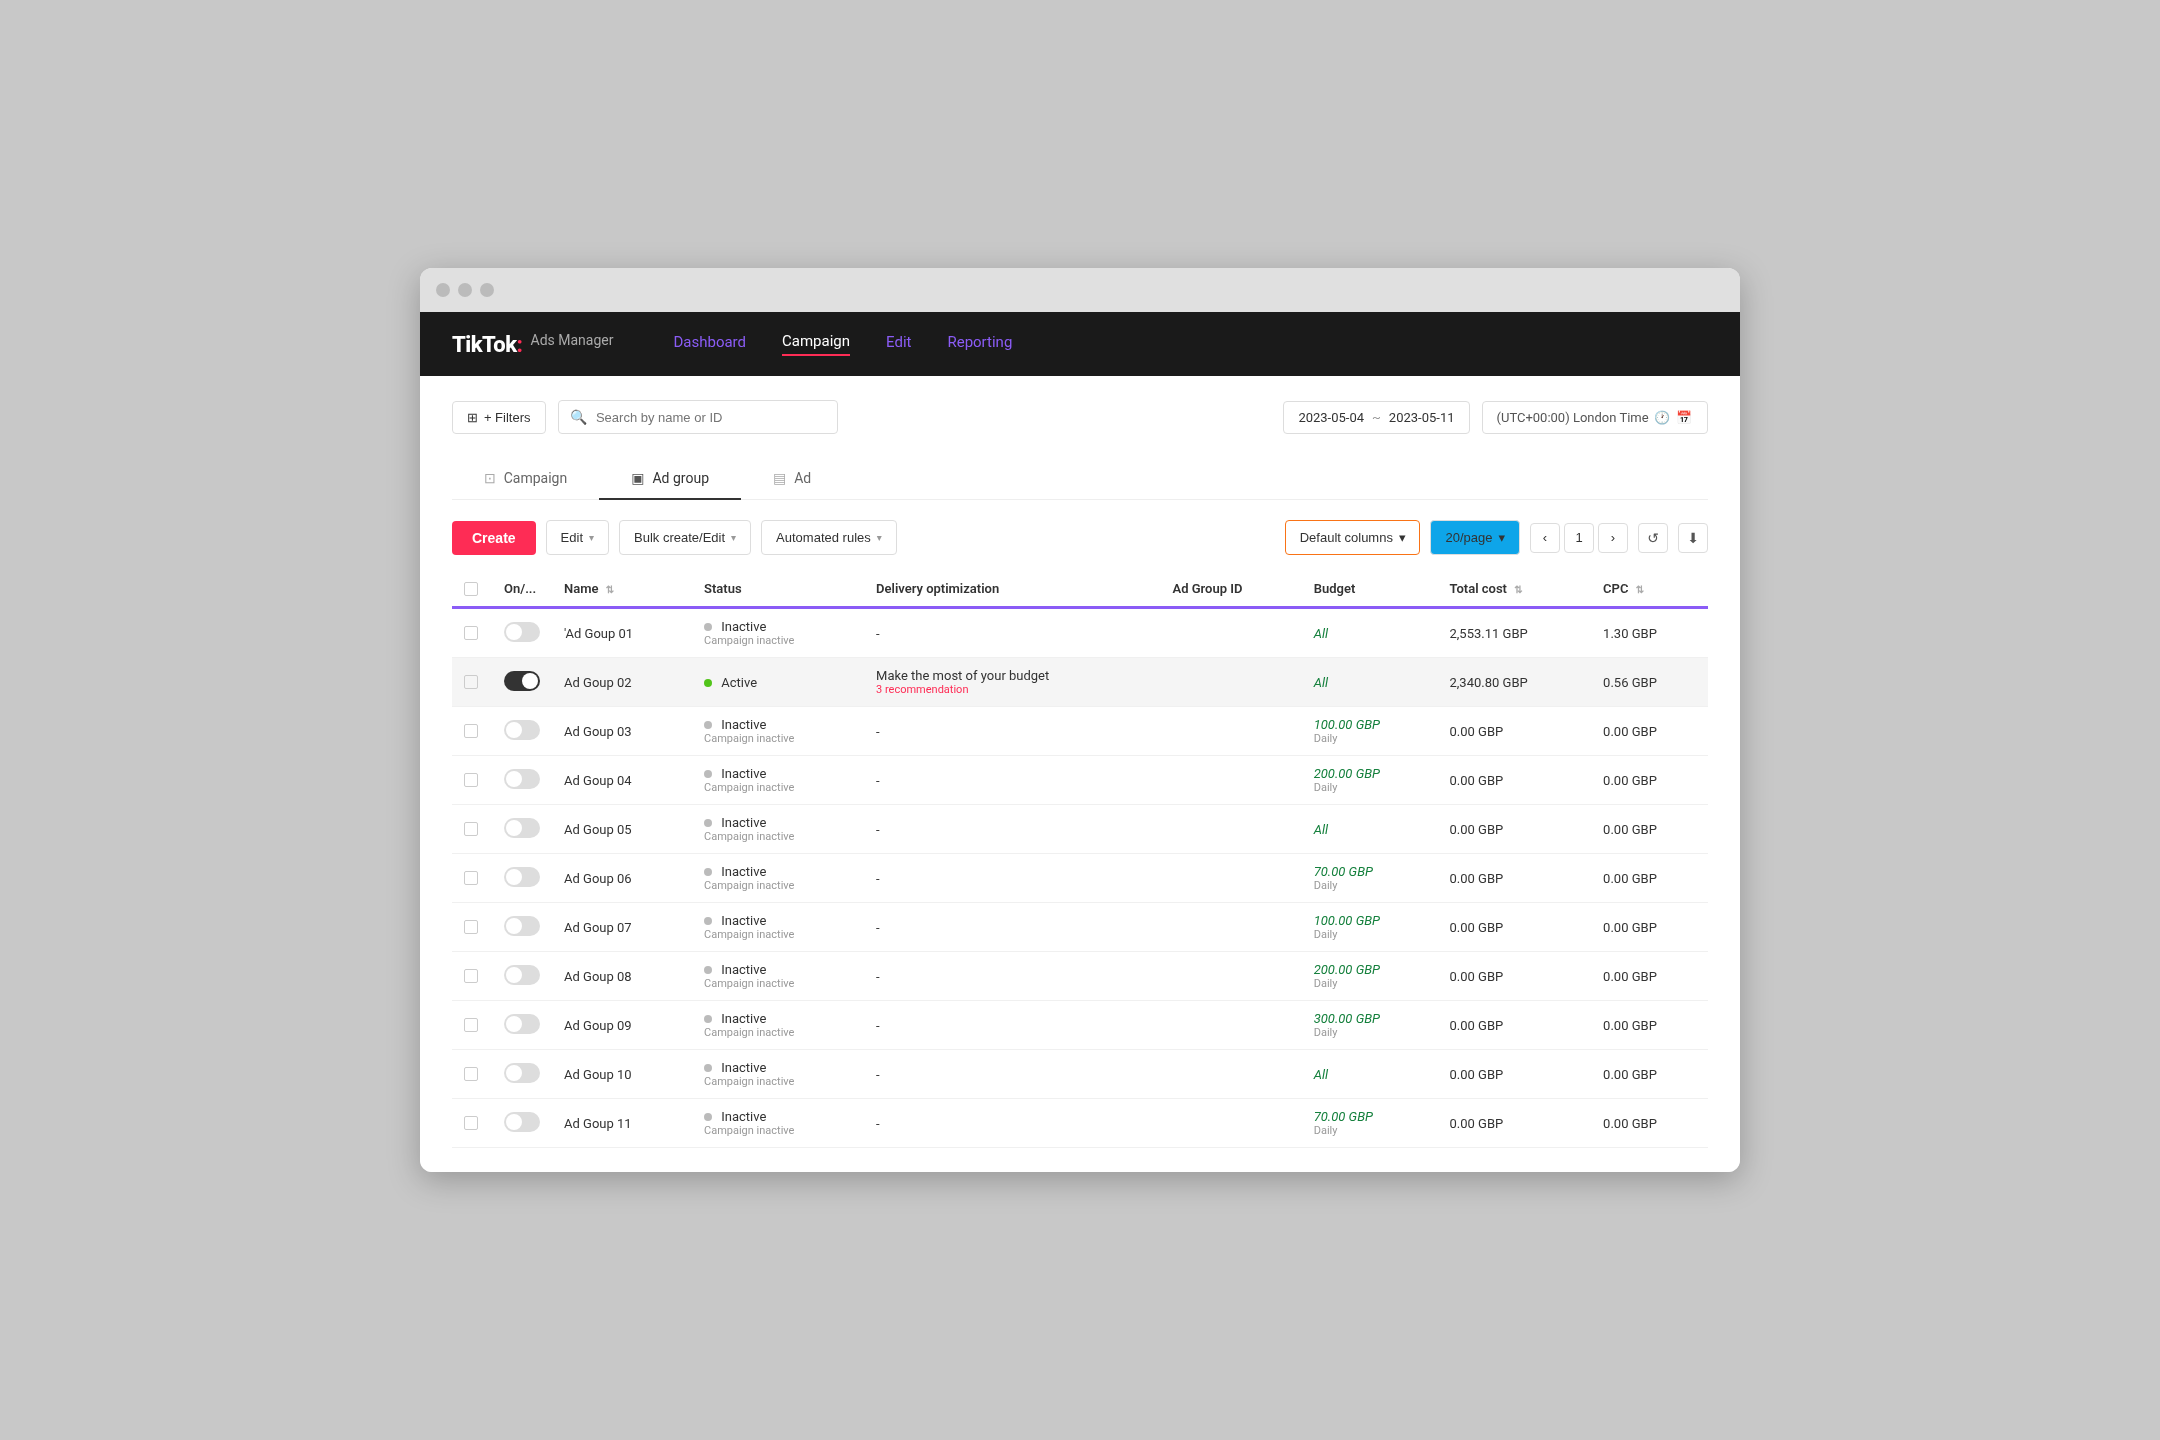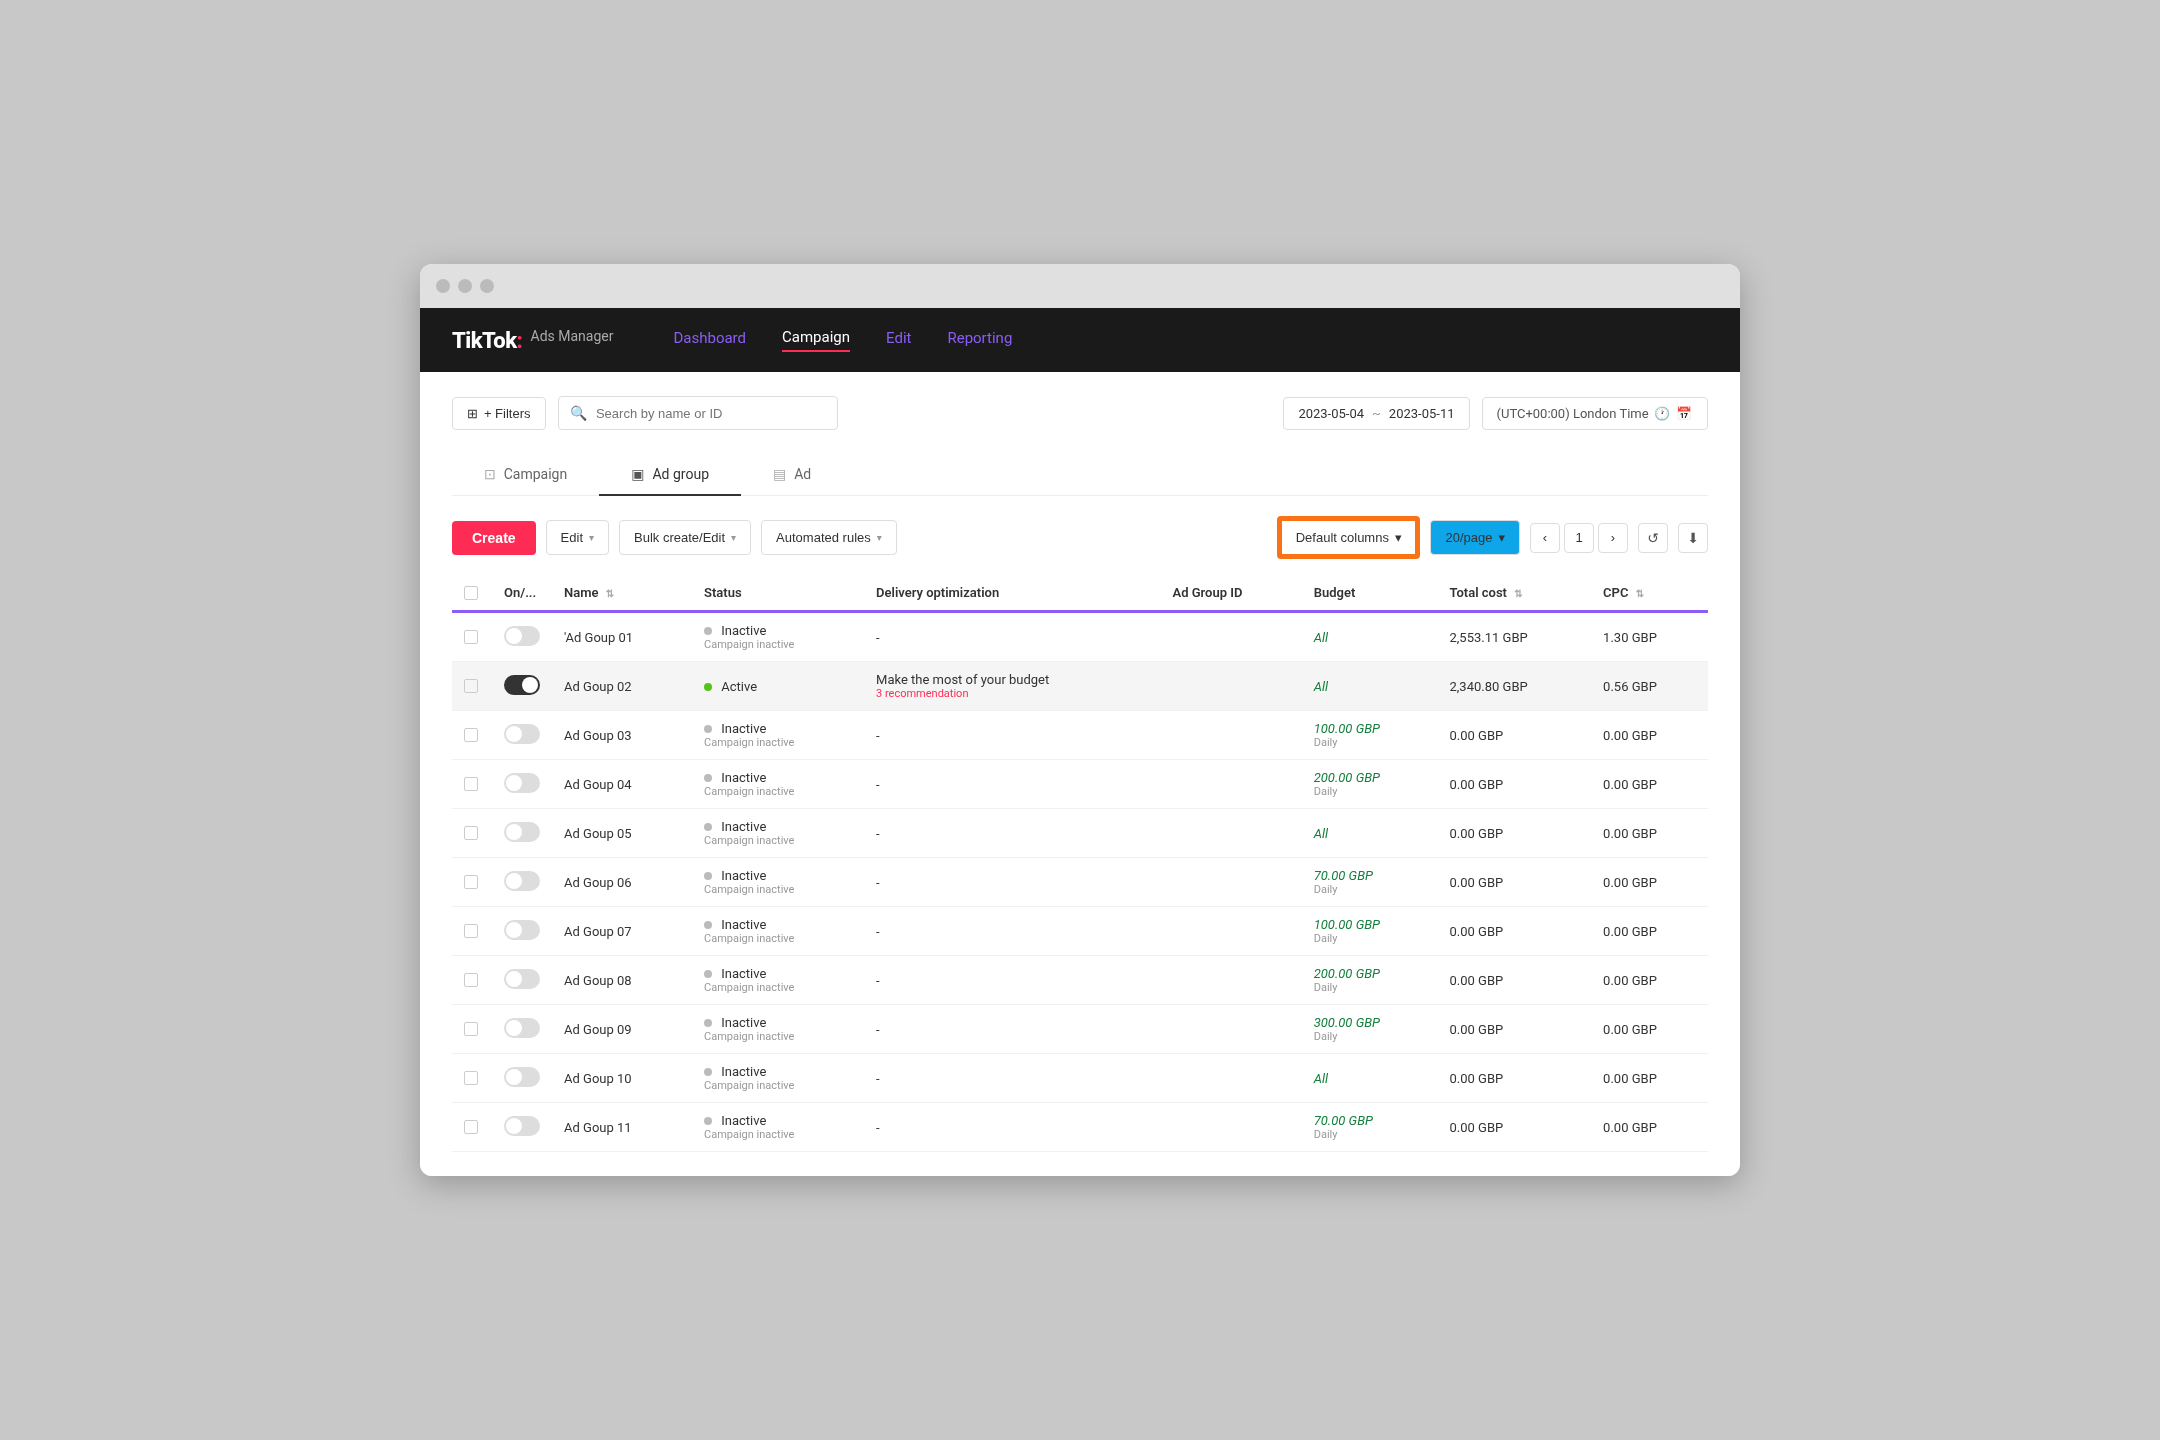--- a/index.html
+++ b/index.html
@@ -201,21 +201,21 @@
     .right-controls {
       margin-left: auto;
       display: flex;
       align-items: center;
       gap: 10px;
     }
     .columns-btn {
       display: flex;
       align-items: center;
       gap: 6px;
-      border: 5px solid #f97316;
+      border: 1px solid #f97316;
       background: white;
       border-radius: 4px;
       padding: 9px 14px;
       font-size: 13px;
       cursor: pointer;
       color: #333;
     }
     .per-page-btn {
       display: flex;
       align-items: center;

